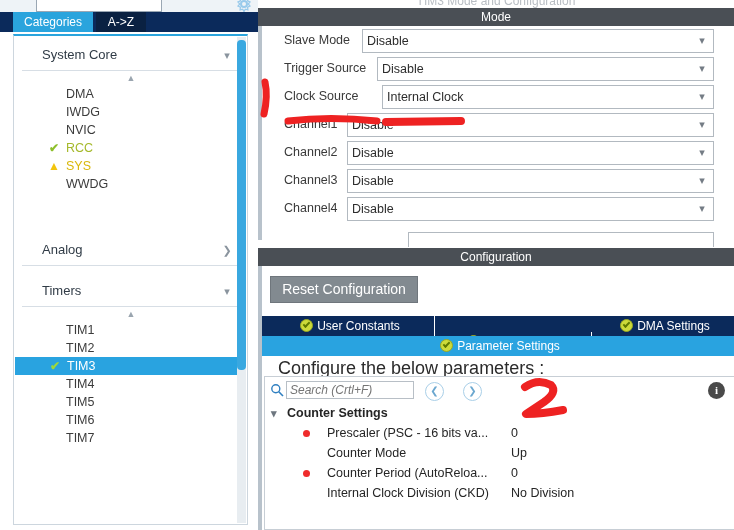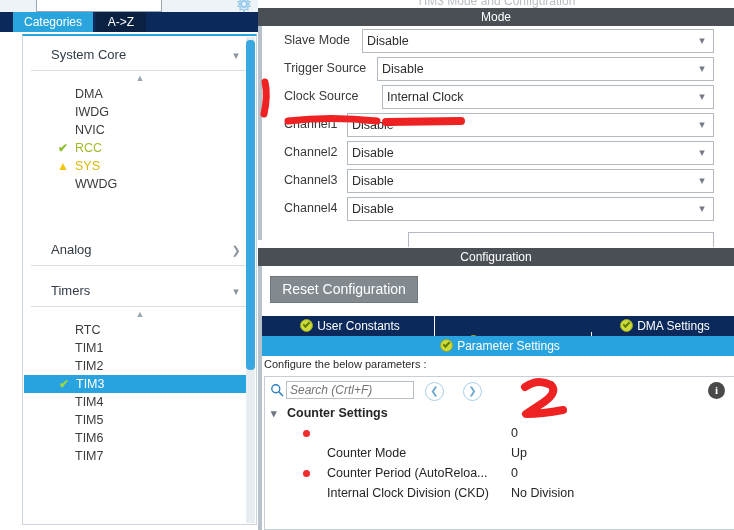--- a/index.html
+++ b/index.html
@@ -70,21 +70,20 @@
 
   
   #tree-wrap {
     position: absolute;
     left: 13px; top: 34px;
     width: 233px; height: 488px;
     background: #ffffff;
     border: 1px solid #cdd6de;
     border-top: 2px solid #2aa4dd;
     overflow: hidden;
-    margin-left: 9px;
   }
   .accordion-header {
     position: relative;
     height: 30px;
     line-height: 30px;
     padding-left: 20px;
     font-size: 13px;
     color: #303b46;
     border-bottom: 1px solid #d7dee5;
     margin: 4px 8px 0 8px;
@@ -296,22 +295,22 @@
     content: "";
     position: absolute;
     left: 2px; top: 2px;
     width: 5px; height: 2px;
     border-left: 2px solid #5f7a00;
     border-bottom: 2px solid #5f7a00;
     transform: rotate(-45deg);
   }
   #configure-note {
     position: absolute;
-    left: 2px; top: 92px;
-    font-size: 11px;
+    left: 16px; top: 92px;
+    font-size: 18px;
     color: #2b2b2b;
   }
   #params-pane {
     position: absolute;
     left: 2px; top: 110px;
     width: 470px; height: 152px;
     background: #ffffff;
     border: 1px solid #c7ced5;
     overflow: hidden;
   }
@@ -478,23 +477,20 @@
       <span class="chev">❯</span>
     </div>
 
     <div class="accordion-header" style="margin-top:10px">
       <span>Timers</span>
       <span class="chev">▾</span>
     </div>
     <div class="scroll-arrow">▲<br></div>
     <div>
       <div class="tree-item">
-        <span>RTC</span>
-      </div>
-      <div class="tree-item">
         <span>TIM1</span>
       </div>
       <div class="tree-item">
         <span>TIM2</span>
       </div>
       <div class="tree-item selected">
         <span class="item-badge badge-check">✔</span>
         <span>TIM3</span>
       </div>
       <div class="tree-item">
@@ -622,20 +618,21 @@
         <div id="info-icon">i</div>
       </div>
 
       <div class="group-row">
         <span class="group-caret">▾</span>
         <span>Counter Settings</span>
       </div>
 
       <div class="param-row">
         <span class="param-dot"></span>
+        <span class="param-name">Prescaler (PSC - 16 bits va...</span>
         <span class="param-value">0</span>
       </div>
 
       <div class="param-row">
         <span class="param-name">Counter Mode</span>
         <span class="param-value">Up</span>
       </div>
 
       <div class="param-row">
         <span class="param-dot"></span>

